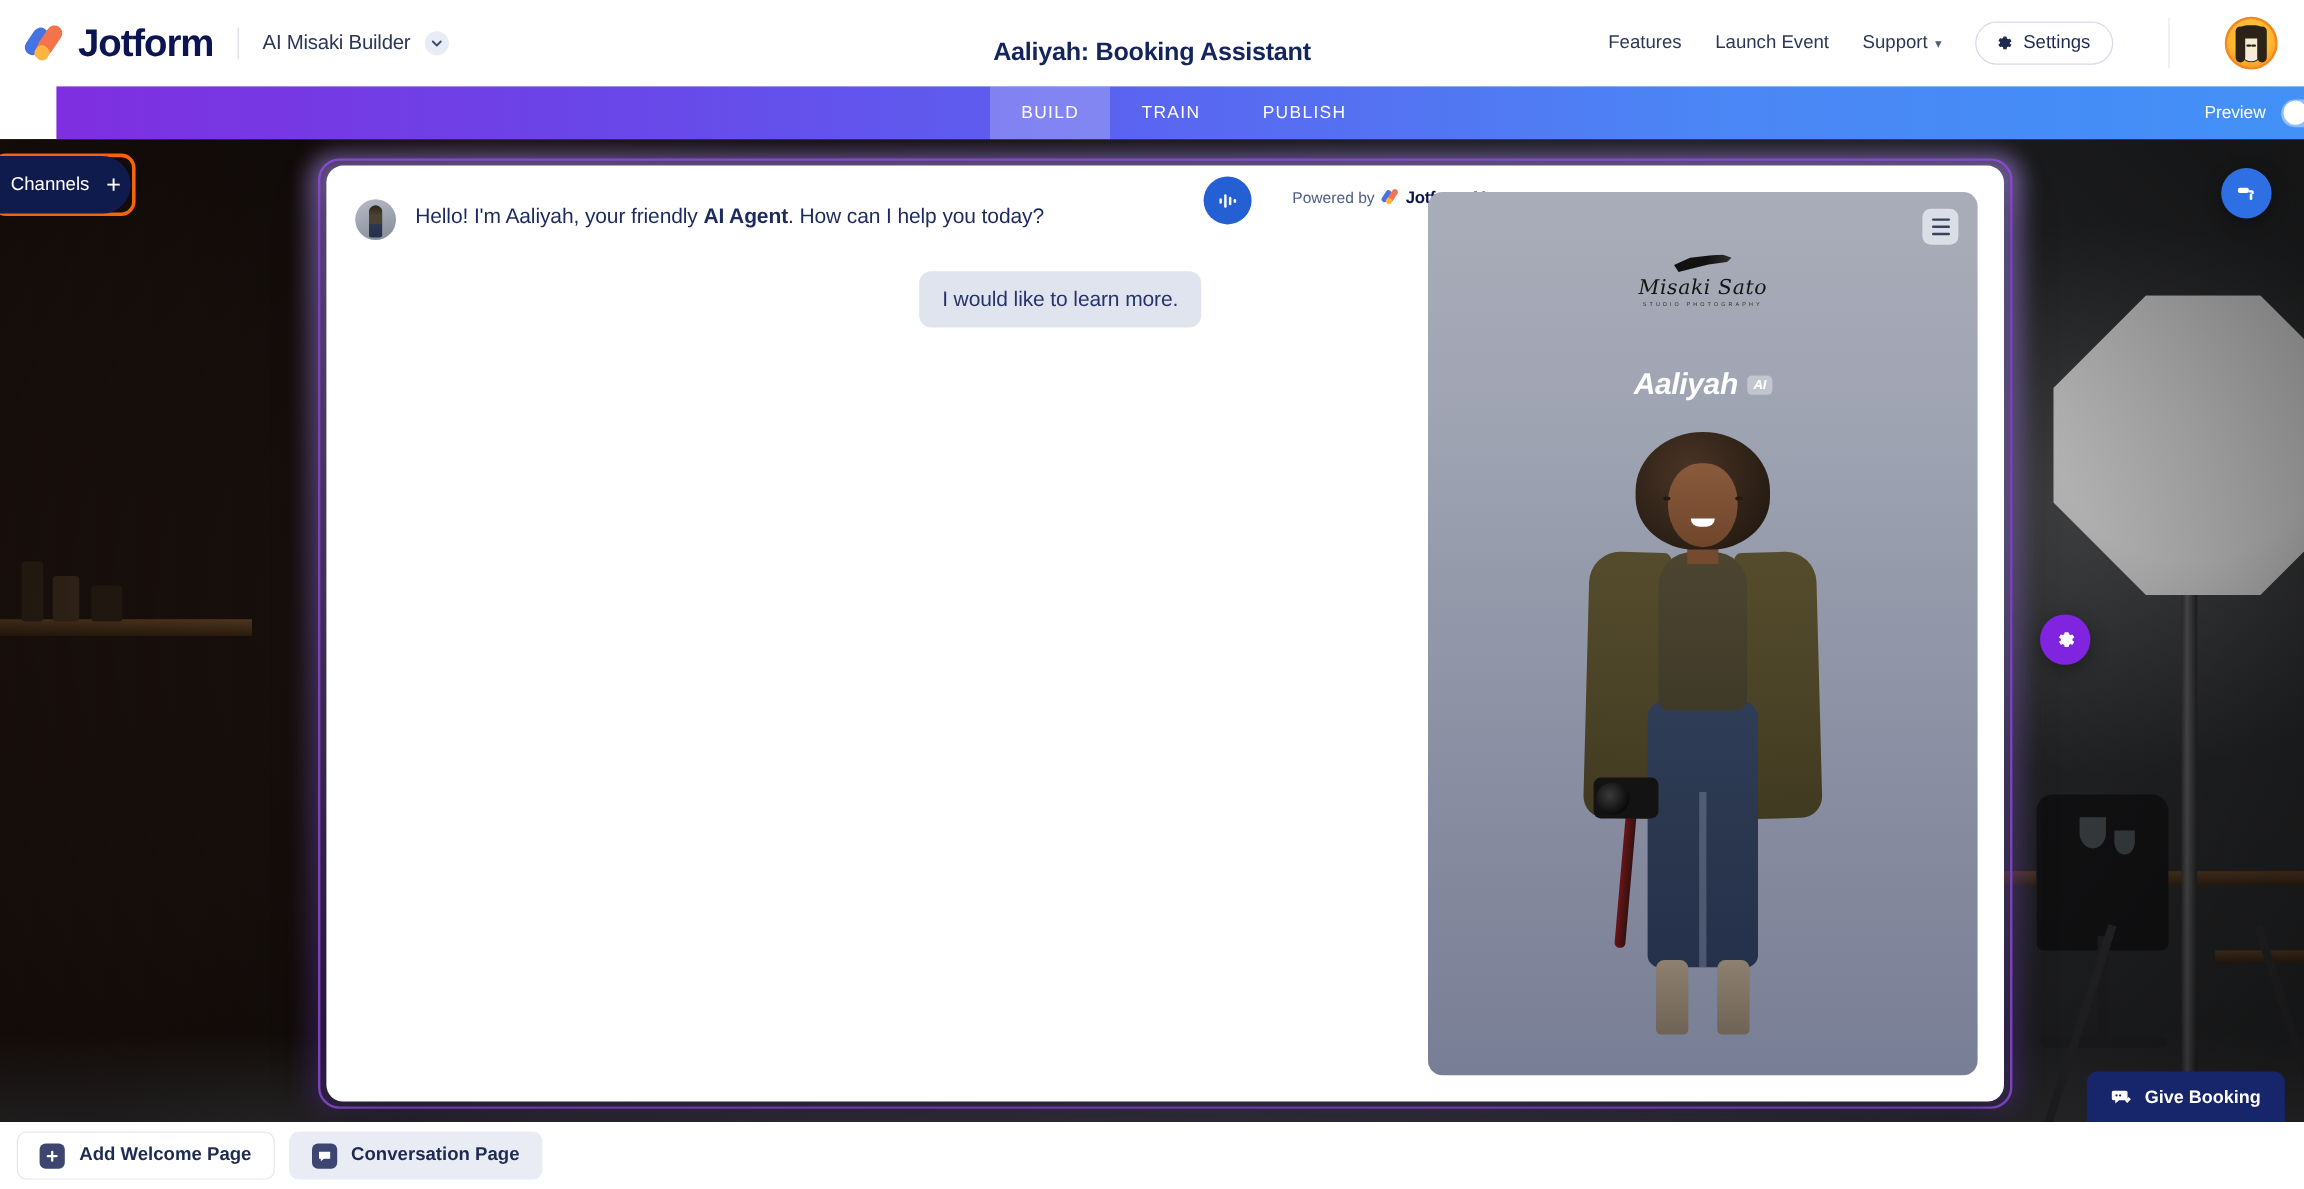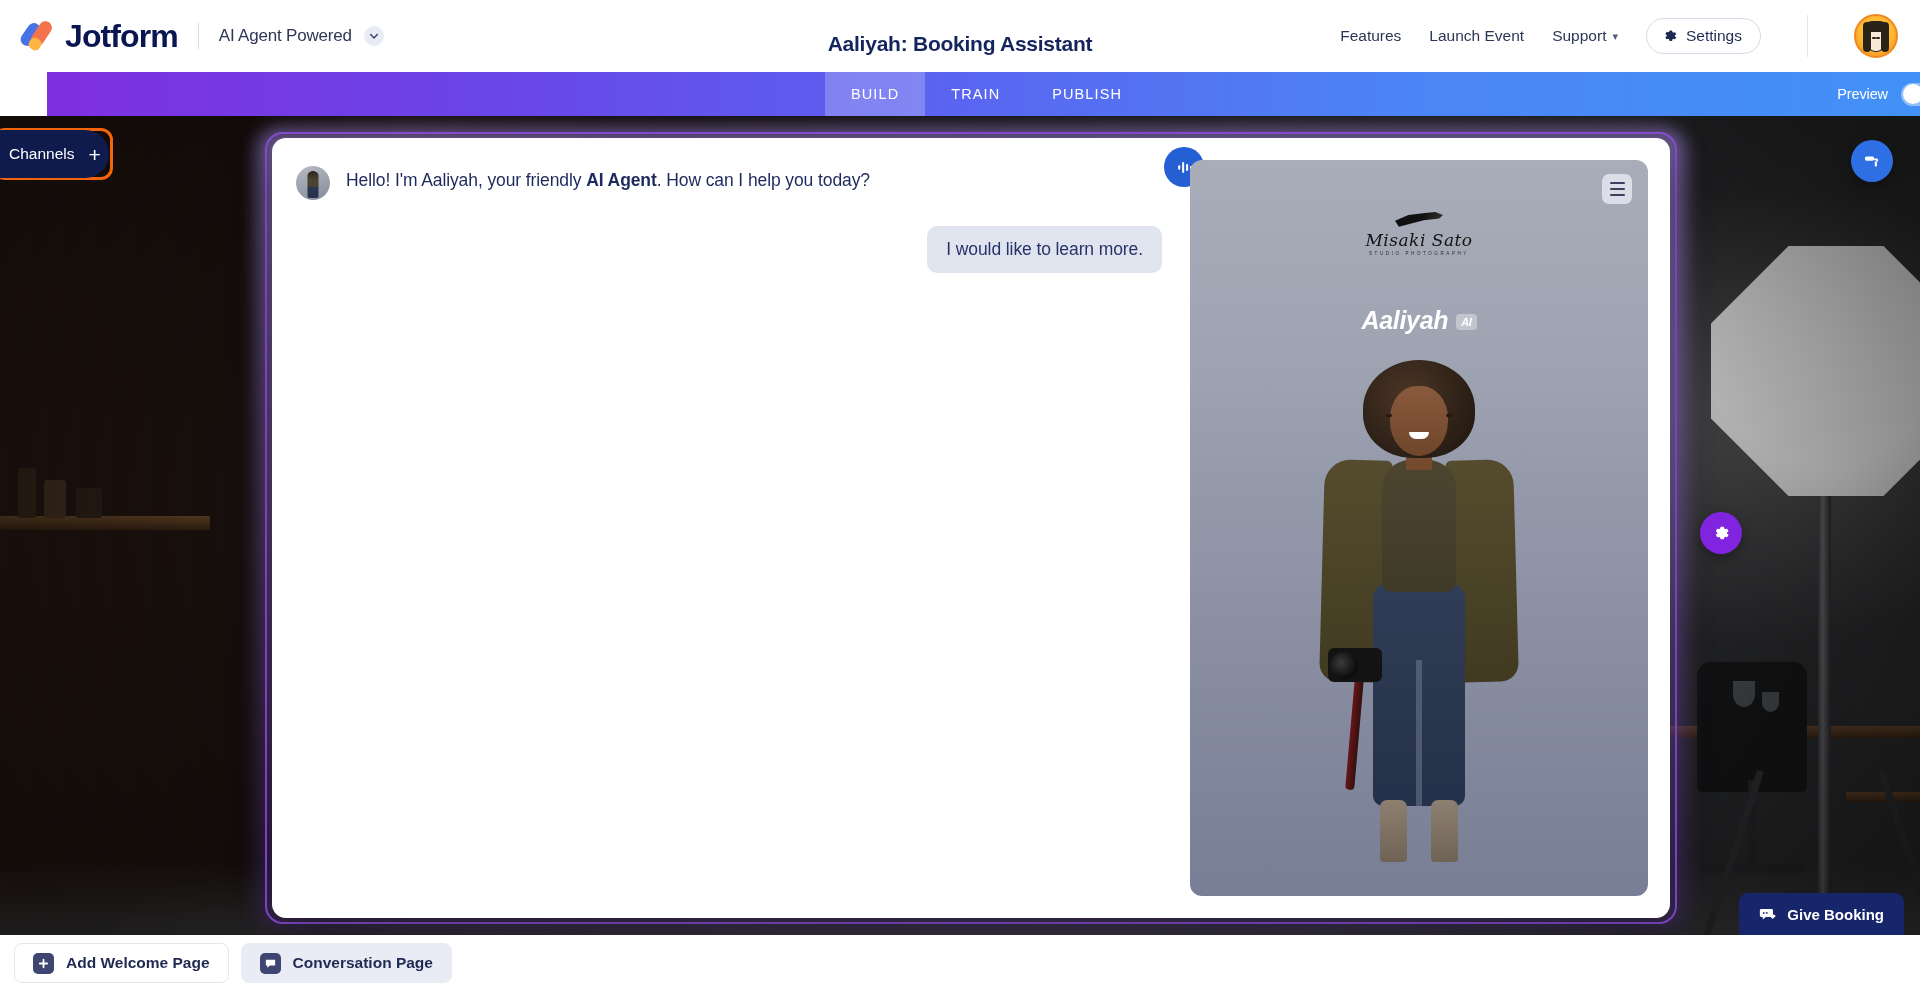--- a/index.html
+++ b/index.html
@@ -418,21 +418,21 @@
   <div class="topbar">
     <div class="brand-zone">
       <div class="jf-logo">
         <i class="b1"></i>
           <i class="b2"></i>
           <i class="b3"></i>
       </div>
       <div class="jf-word">Jotform</div>
       <div class="hdr-divider"></div>
       <div>
-        <span class="builder-label">AI Agent Powered</span>
+        <span class="builder-label">AI Misaki Builder</span>
         <span class="chev-circle">
           <svg viewBox="0 0 12 12">
               <path d="M2 4.3 L6 8.3 L10 4.3" stroke="#3d4770" stroke-width="1.8" fill="none" stroke-linecap="round" stroke-linejoin="round"></path>
             </svg>
         </span>
       </div>
     </div>
 
     <div class="hdr-right">
       <span class="hdr-link">Features</span>
@@ -528,20 +528,29 @@
               <svg viewBox="0 0 24 24">
                 <rect x="4" y="9" width="2.6" height="6" rx="1.3" fill="#fff"></rect>
                 <rect x="9" y="5" width="2.6" height="14" rx="1.3" fill="#fff"></rect>
                 <rect x="14" y="7.5" width="2.6" height="9" rx="1.3" fill="#fff"></rect>
                 <rect x="19" y="10" width="2.6" height="4" rx="1.3" fill="#fff"></rect>
               </svg>
             </div>
           </div>
         </div>
 
+        <div class="powered">
+          <span>Powered by</span>
+          <span class="pb-logo">
+              <i class="p1"></i>
+              <i class="p2"></i>
+              <i class="p3"></i>
+            </span>
+          <span class="pb-word">Jotform AI</span>
+        </div>
       </div>
 
       <div class="hero">
         <div class="hero-menu">
           <i></i>
             <i></i>
             <i></i>
         </div>
         <div class="hero-logo">
           <div class="hl-mark"></div>

